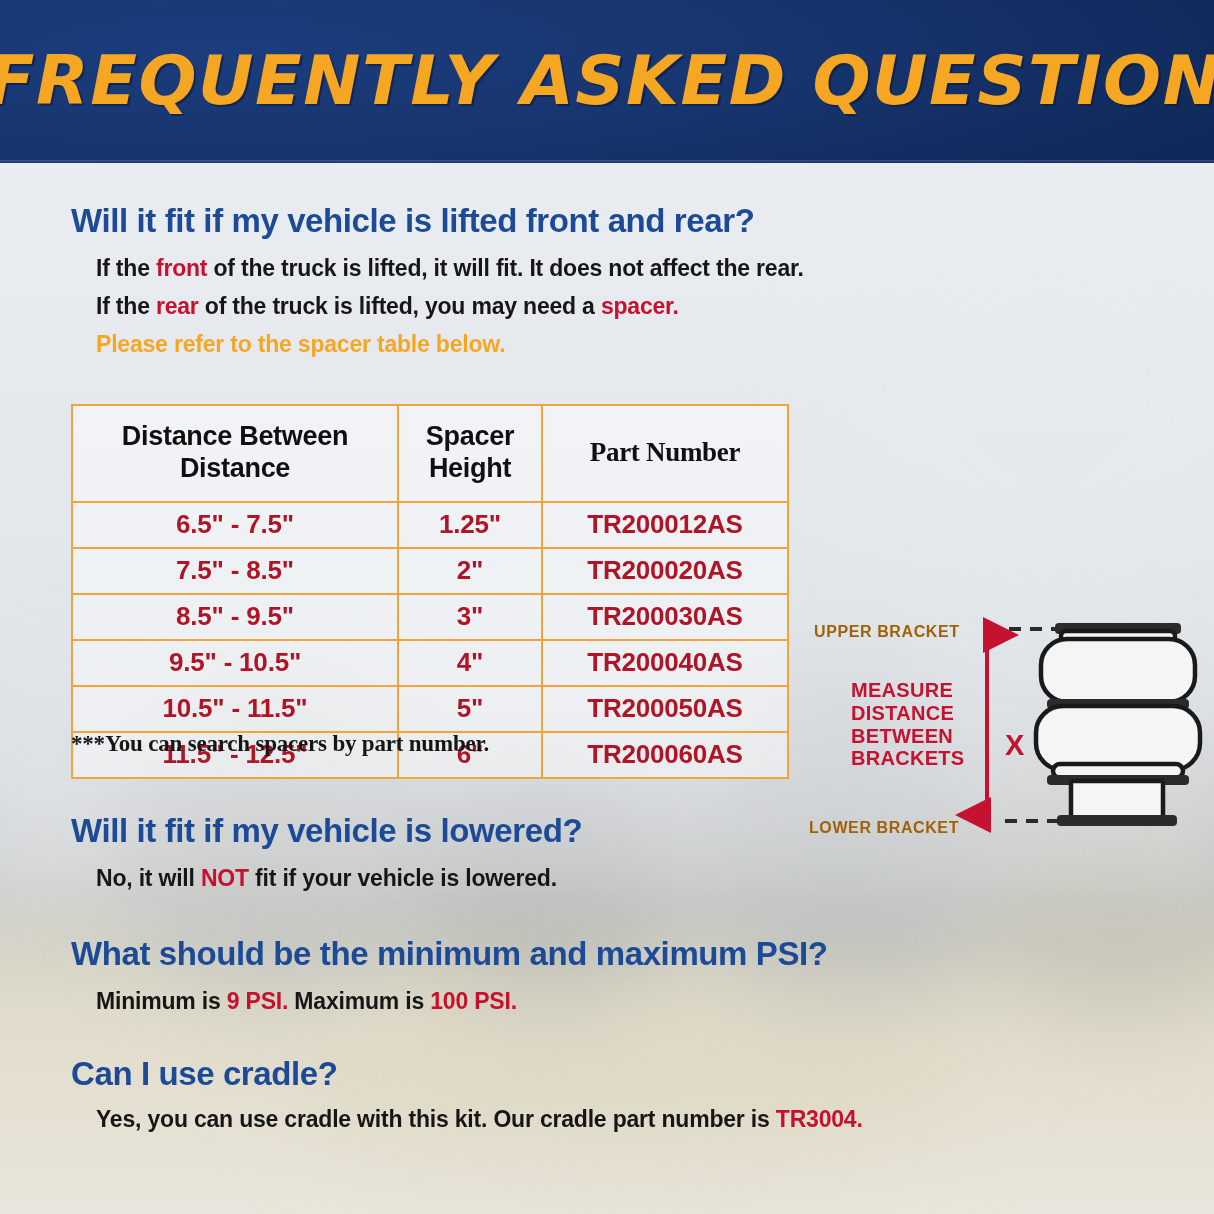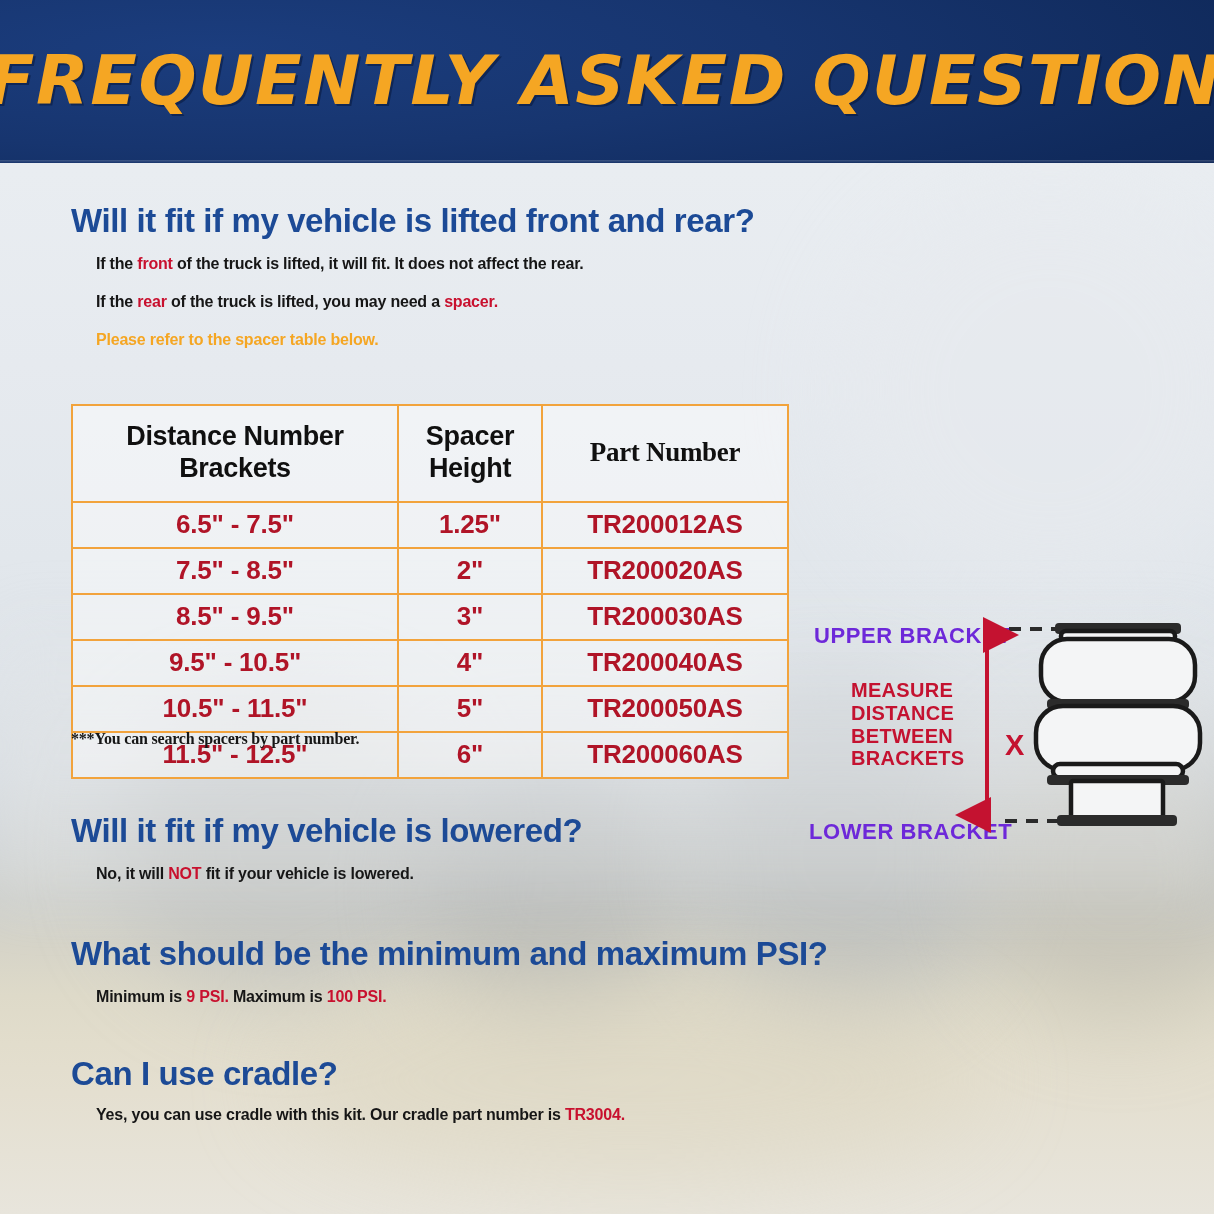--- a/index.html
+++ b/index.html
@@ -108,21 +108,21 @@
   .question {
     color: #1c4a96;
     font-size: 33px;
     font-weight: 700;
     letter-spacing: -.4px;
     line-height: 1.12;
     white-space: nowrap;
   }
   .answer-line {
     color: #161616;
-    font-size: 16px;
+    font-size: 23px;
     font-weight: 700;
     letter-spacing: -.2px;
     line-height: 1.38;
     white-space: nowrap;
   }
   .hl-red    { color: #c8102e; }
   .hl-orange { color: #f5a623; }
 
   
   #q1      { left: 65px;  top: 42px;  }
@@ -179,22 +179,22 @@
   
   .diagram {
     position: absolute;
     left: 785px;
     top: 290px;
     width: 420px;
     height: 250px;
   }
   .diag-label {
     position: absolute;
-    color: #6d28d9;
-    font-size: 22px;
+    color: #a16207;
+    font-size: 16px;
     font-weight: 600;
     letter-spacing: .6px;
     white-space: nowrap;
   }
   #lbl-upper { left: 23px;  top: 172px; }
   #lbl-lower { left: 18px;  top: 368px; }
   .measure-text {
     position: absolute;
     left: 60px;
     top: 228px;
@@ -242,21 +242,21 @@
       <span>If the </span><span class="hl-red">front</span><span> of the truck is lifted, it will fit. It does not affect the rear.</span>
     </div>
     <div class="qa-block answer-line" id="q1-a2">
       <span>If the </span><span class="hl-red">rear</span><span> of the truck is lifted, you may need a </span><span class="hl-red">spacer.</span>
     </div>
     <div class="qa-block answer-line hl-orange" id="q1-a3">Please refer to the spacer table below.</div>
 
     <table class="spacer-table">
       <thead>
         <tr>
-          <th class="col-dist">Distance Number Brackets</th>
+          <th class="col-dist">Distance Between Distance</th>
           <th class="col-ht">Spacer Height</th>
           <th class="col-pn">Part Number</th>
         </tr>
       </thead>
       <tbody>
         <tr>
           <td>6.5" - 7.5"</td>
           <td>1.25"</td>
           <td>TR200012AS</td>
         </tr>

